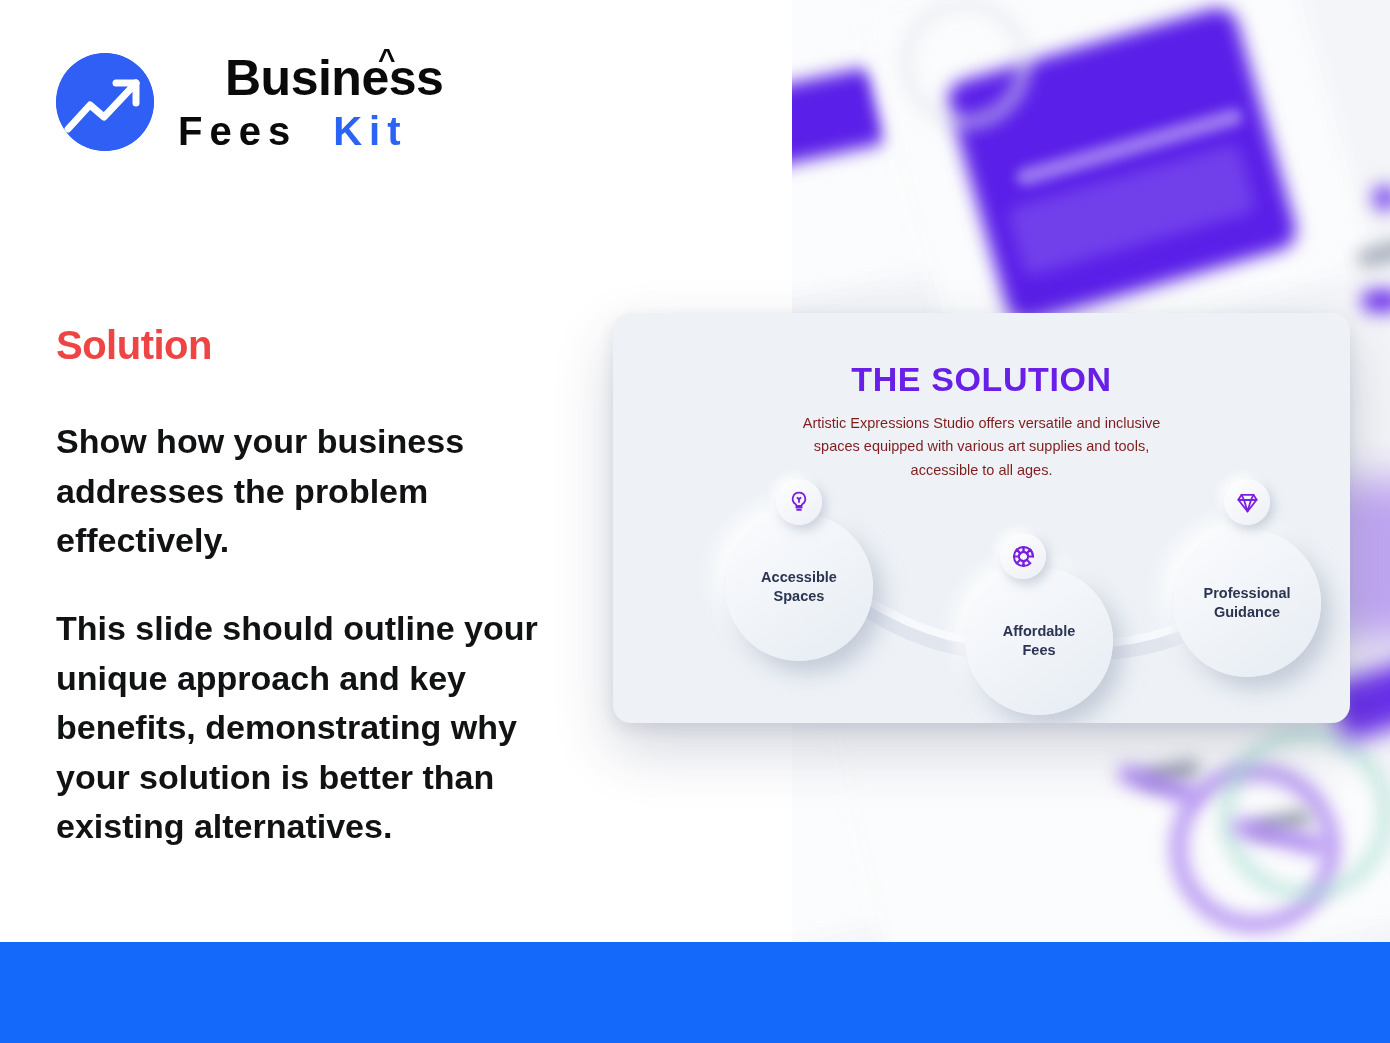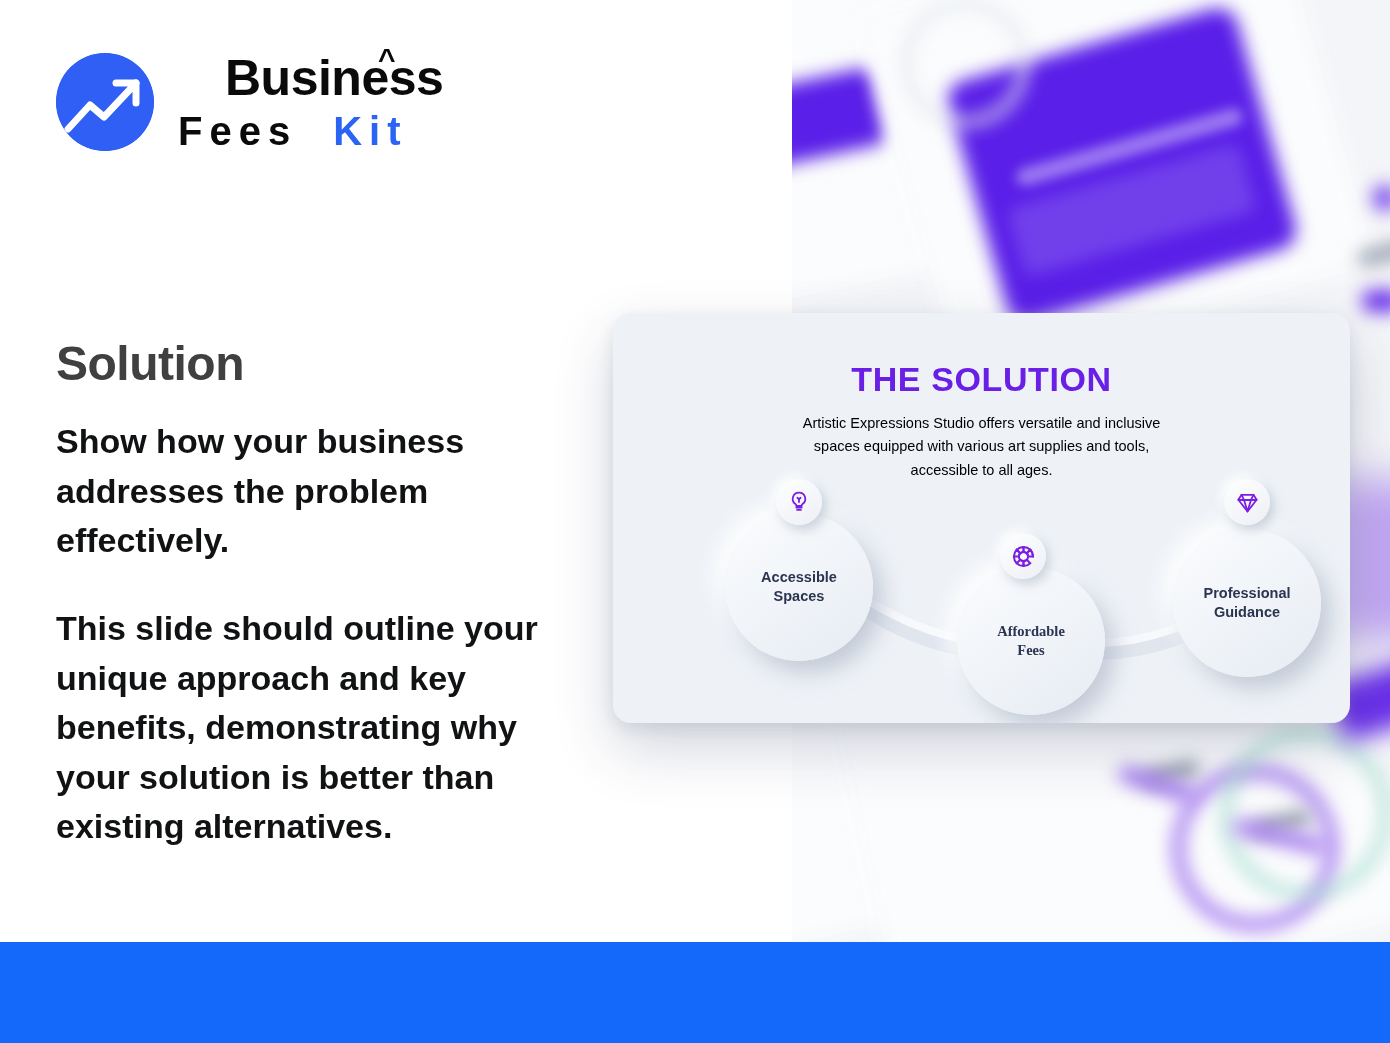--- a/index.html
+++ b/index.html
@@ -17,21 +17,21 @@
 
   .logo-wrap{position:absolute;left:56px;top:53px;display:flex;align-items:center;}
   .logo-mark{width:98px;height:98px;border-radius:50%;background:#2f5ff4;position:relative;flex:none;overflow:hidden;}
   .logo-mark svg{position:absolute;left:0;top:0;}
   .logo-text{margin-left:24px;display:flex;flex-direction:column;line-height:1;}
   .logo-line1{font-size:50px;font-weight:bold;color:#0a0a0a;letter-spacing:-0.5px;position:relative;margin-left:47px;}
   .logo-line1 .hat{position:absolute;left:153px;top:-9px;font-size:30px;font-weight:bold;color:#0a0a0a;}
   .logo-line2{margin-top:8px;font-size:40px;font-weight:bold;color:#0a0a0a;letter-spacing:7px;display:flex;}
   .logo-line2 .kit{color:#2b63f5;margin-left:36px;}
 
-  .page-title{position:absolute;left:56px;top:304px;font-size:48px;font-weight:bold;color:#404040;letter-spacing:-0.5px;}
+  .page-title{position:absolute;left:56px;top:296px;font-size:40px;font-weight:bold;color:#ef4444;letter-spacing:-0.5px;}
 
   .body-copy{position:absolute;left:56px;top:417px;width:530px;}
   .body-p{font-size:34px;font-weight:bold;color:#111213;line-height:1.46;margin:0 0 38px 0;}
   .body-p:last-child{margin-bottom:12px;}
 
   
   .right-panel{position:absolute;left:792px;top:0;width:598px;height:942px;overflow:hidden;background:#f4f5f8;}
   .bg-canvas{position:absolute;left:-220px;top:-40px;width:900px;height:1020px;}
 
   .bg-sheet{position:absolute;background:#fbfcfd;border-radius:14px;filter:blur(9px);}
@@ -39,40 +39,40 @@
   .bg-ring{position:absolute;border-radius:50%;filter:blur(9px);}
 
   
   .sol-card{
     position:absolute;left:613px;top:313px;width:737px;height:410px;
     background:#eef2f7;border-radius:18px;
     box-shadow:0 26px 60px rgba(40,50,90,.20), 0 6px 16px rgba(40,50,90,.10);
     overflow:hidden;
   }
   .sol-title{position:absolute;left:0;right:0;top:47px;text-align:center;font-size:34px;font-weight:bold;color:#6a1fe6;letter-spacing:.6px;}
-  .sol-desc{position:absolute;left:170px;right:170px;top:99px;text-align:center;font-size:14.5px;color:#000000;line-height:1.61;}
+  .sol-desc{position:absolute;left:170px;right:170px;top:99px;text-align:center;font-size:14.5px;color:#7f1d1d;line-height:1.61;}
 
   .nodes{position:absolute;left:0;top:0;right:0;bottom:0;margin-left:40px;}
   .connector{position:absolute;pointer-events:none;}
 
   .node{position:absolute;width:148px;height:148px;border-radius:50%;
         background:linear-gradient(145deg,#fbfcfe,#e6ecf3);
         box-shadow:10px 12px 22px rgba(160,172,190,.55), -10px -10px 20px rgba(255,255,255,.95);
         display:flex;align-items:center;justify-content:center;}
   .node-label{font-size:14.5px;font-weight:bold;color:#2b3450;text-align:center;line-height:1.33;}
 
   .badge{position:absolute;width:46px;height:46px;border-radius:50%;
          background:linear-gradient(145deg,#ffffff,#eceff5);
          box-shadow:4px 5px 11px rgba(160,172,190,.5), -4px -4px 9px rgba(255,255,255,.95);
          display:flex;align-items:center;justify-content:center;}
   .badge svg{display:block;}
 
   
   .node-1{left:72px;top:200px;}
-  .node-2{left:304px;top:254px;font-family:Liberation Serif, serif;}
+  .node-2{left:312px;top:254px;}
   .node-3{left:520px;top:216px;}
   .badge-1{left:123px;top:166px;}
   .badge-2{left:347px;top:220px;}
   .badge-3{left:571px;top:166px;}
 
   
   .bottom-bar{position:absolute;left:0;top:942px;width:1390px;height:101px;background:#1569fa;}
 </style>
 </head>
 <body>

